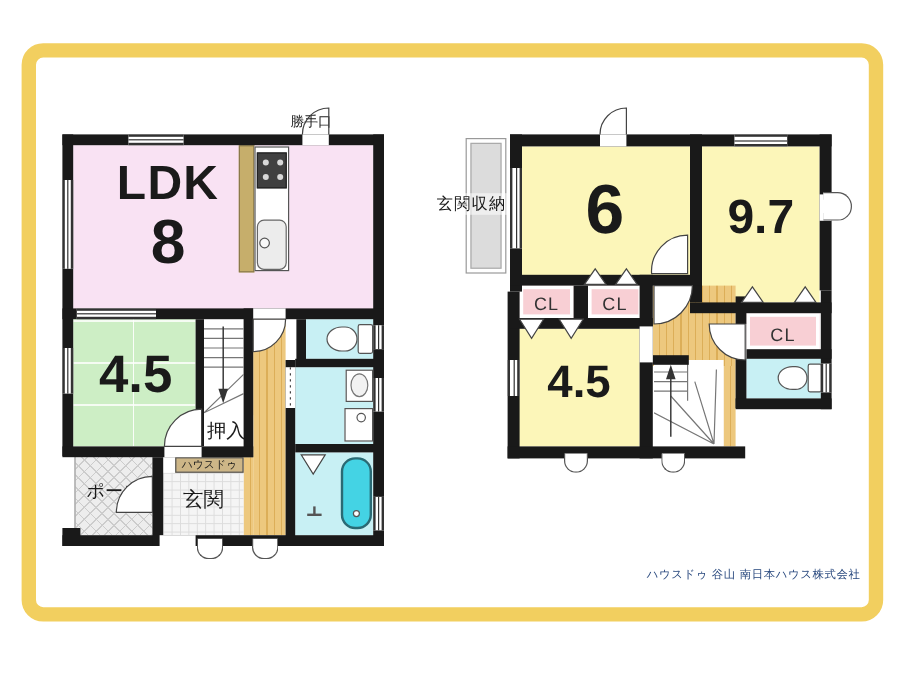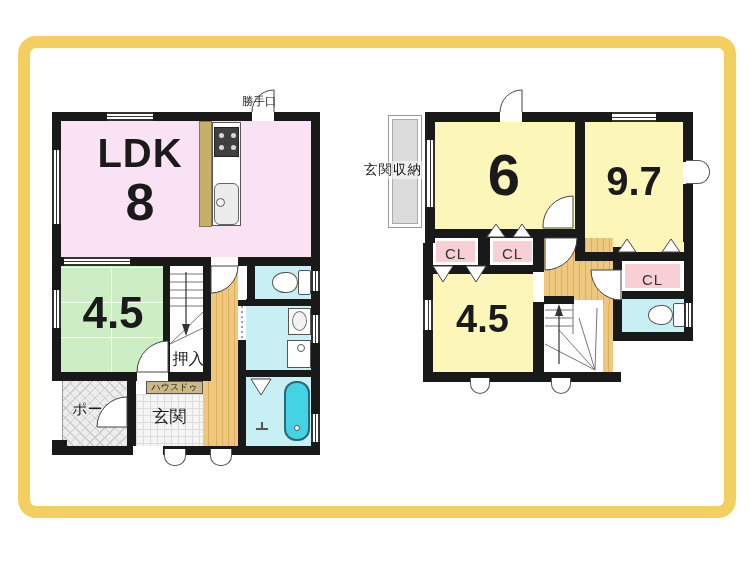--- a/index.html
+++ b/index.html
@@ -246,14 +246,15 @@
       <path d="M487 237 L496 224 L505 237 Z"></path>
       <path d="M513 237 L522 224 L531 237 Z"></path>
       <path d="M433 266 L443 282 L453 266 Z"></path>
       <path d="M466 266 L476 282 L486 266 Z"></path>
       <path d="M618 252 L627 239 L636 252 Z"></path>
       <path d="M662 252 L671 239 L680 252 Z"></path>
       <path d="M251 379 L261 395 L271 379 Z"></path>
     </g>
   </svg>
 
+  <div class="company" style="left:523px;top:473px;">ハウスドゥ 谷山 南日本ハウス株式会社</div>
 
 </div>
 
 </body></html>

